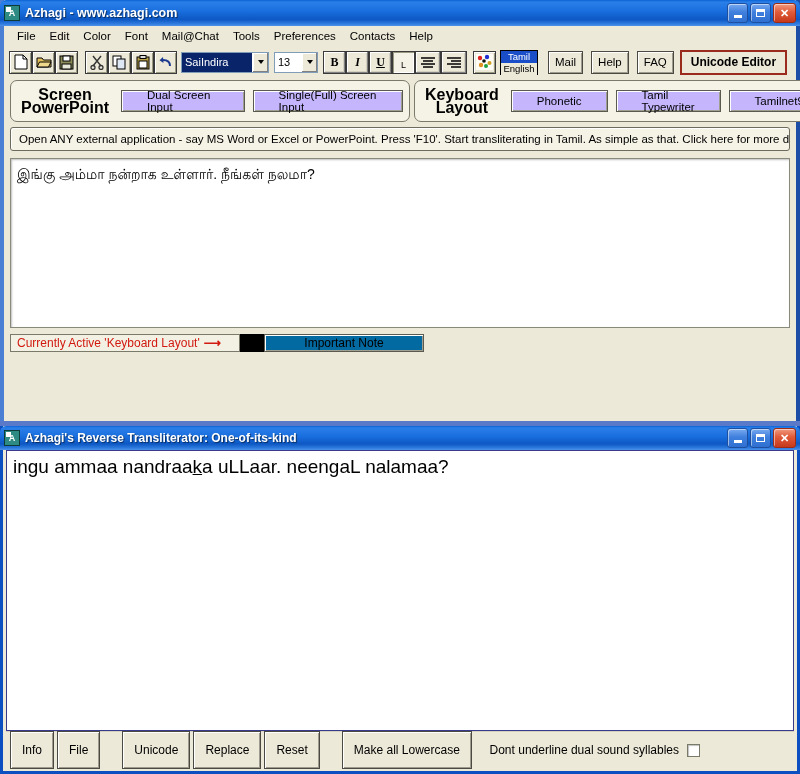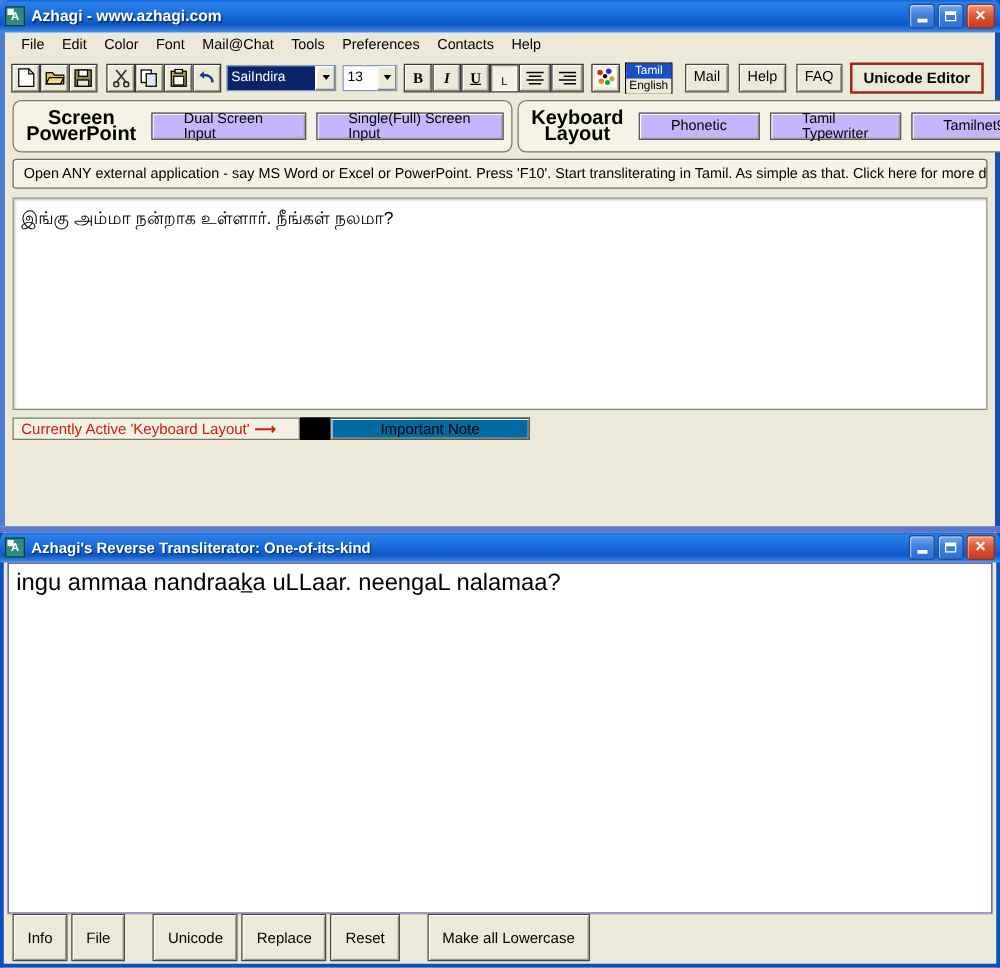--- a/index.html
+++ b/index.html
@@ -557,14 +557,18 @@
 
   <div class="rev-bottom">
     <div class="rev-btn">Info</div>
     <div class="rev-btn">File</div>
     <div class="rev-gap"></div>
     <div class="rev-btn">Unicode</div>
     <div class="rev-btn">Replace</div>
     <div class="rev-btn">Reset</div>
     <div class="rev-gap"></div>
     <div class="rev-btn">Make all Lowercase</div>
+    <div class="rev-right">
+      <span class="nowrap">Dont underline dual sound syllables</span>
+      <span class="chkbox"></span>
+    </div>
   </div>
 </div>
 
 </body></html>

